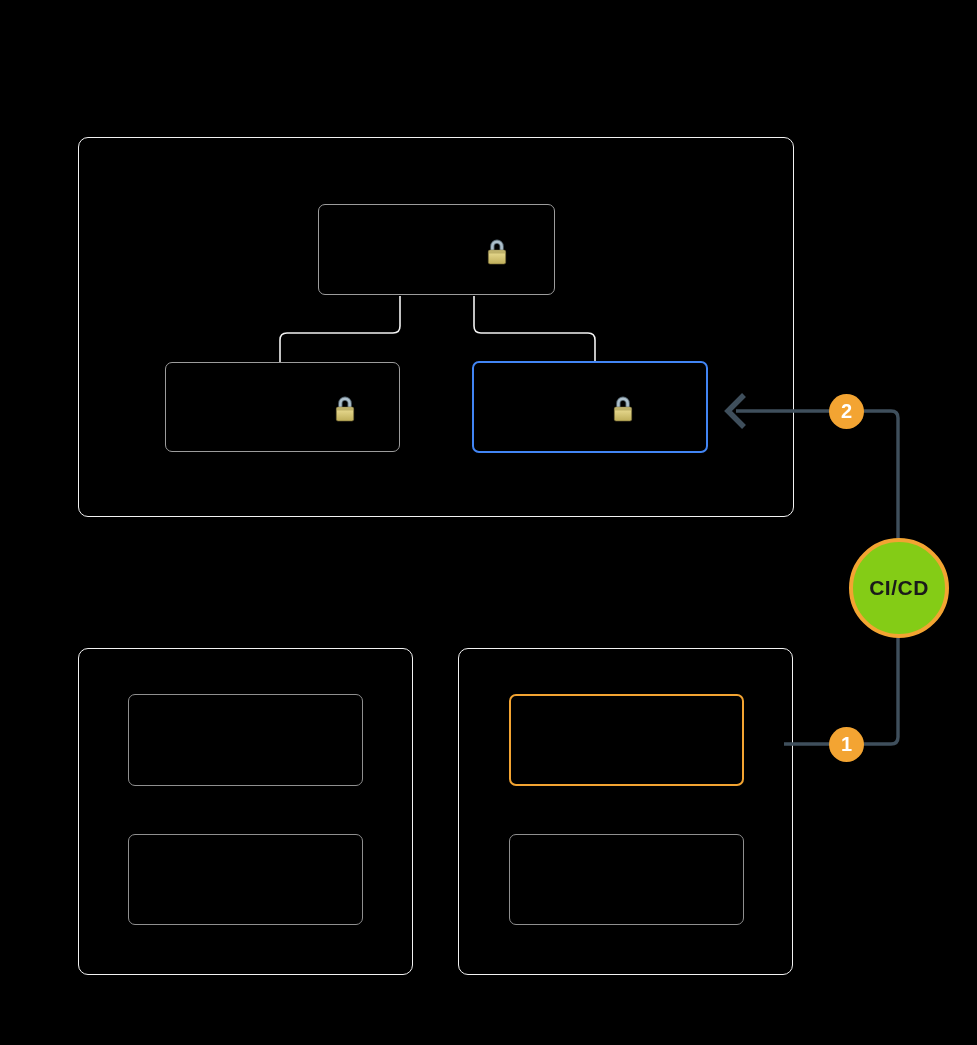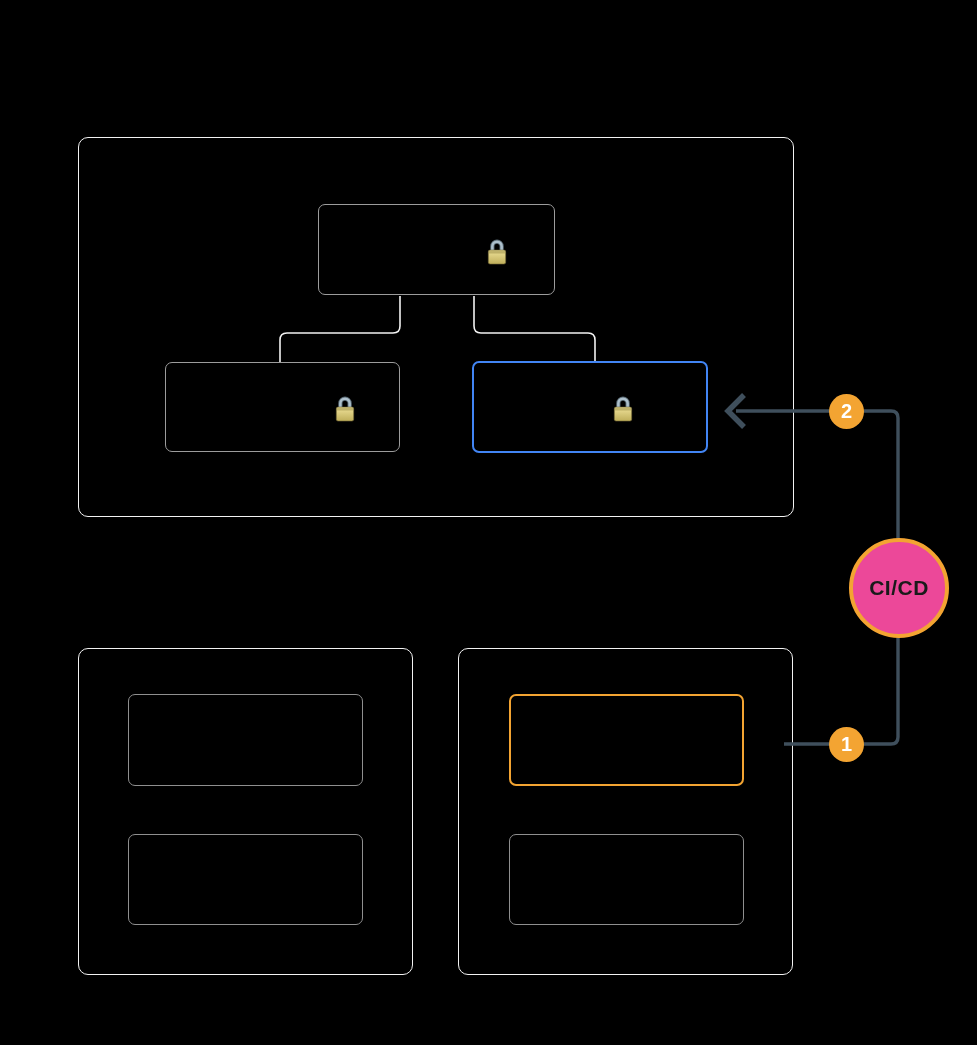--- a/index.html
+++ b/index.html
@@ -34,21 +34,21 @@
   .lock{position:absolute;z-index:3;}
   .overlay{position:absolute;inset:0;z-index:4;pointer-events:none;}
   .badge{
     position:absolute;width:35px;height:35px;border-radius:50%;
     background:var(--accent-orange);color:var(--badge-text);
     display:flex;align-items:center;justify-content:center;
     font-size:20px;font-weight:bold;z-index:6;
   }
   .cicd{
     position:absolute;left:849px;top:538px;width:92px;height:92px;
-    border:4px solid var(--accent-orange);border-radius:50%;background:#ec4899;
+    border:4px solid var(--accent-orange);border-radius:50%;background:#84cc16;
     display:flex;align-items:center;justify-content:center;z-index:5;
   }
   .cicd span{
     color:var(--cicd-text);font-size:21px;font-weight:800;letter-spacing:.5px;
   }
 </style>
 </head>
 <body>
 
 <div class="canvas">

